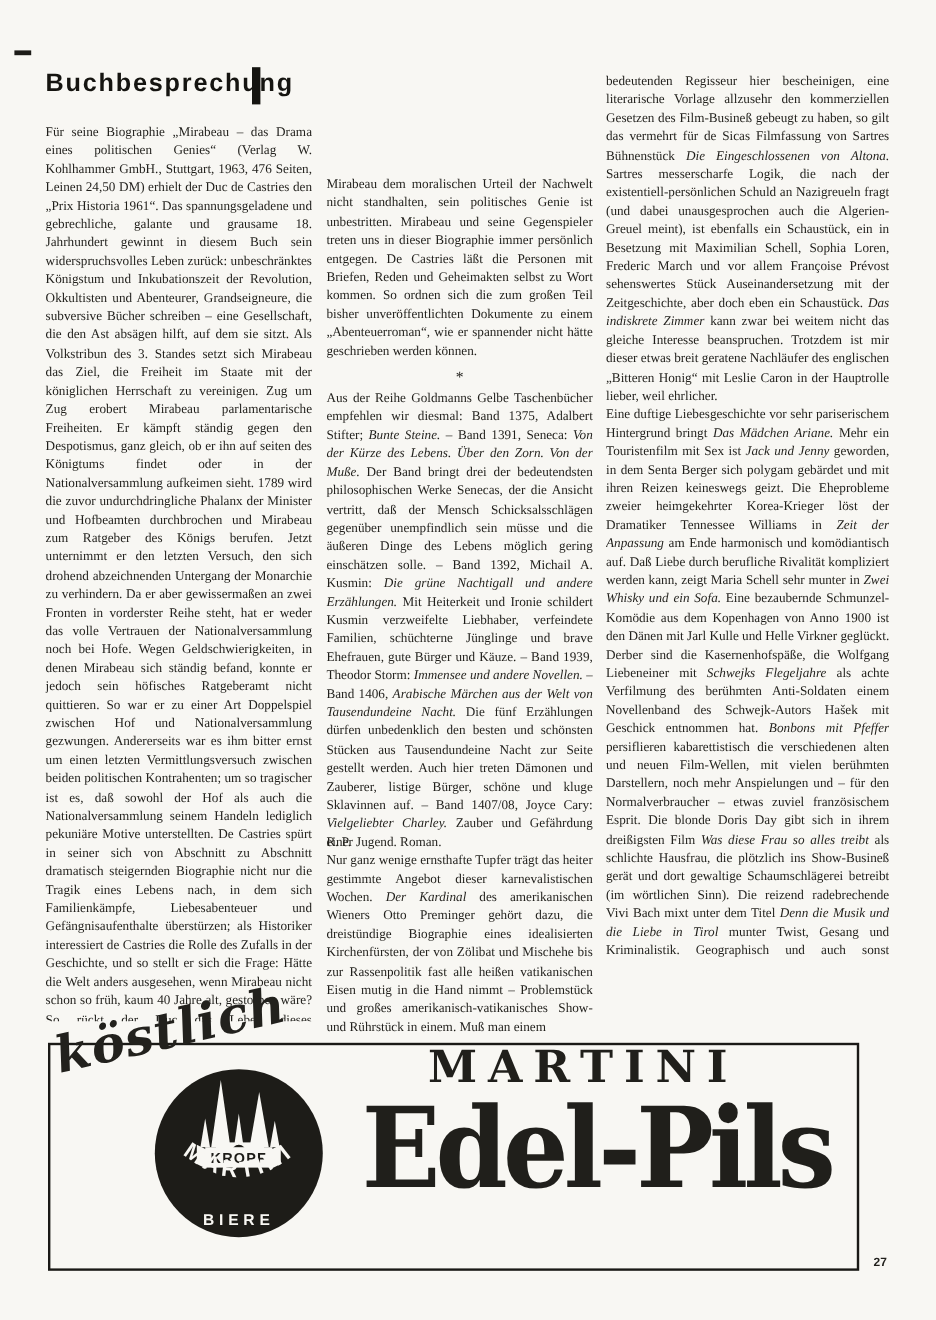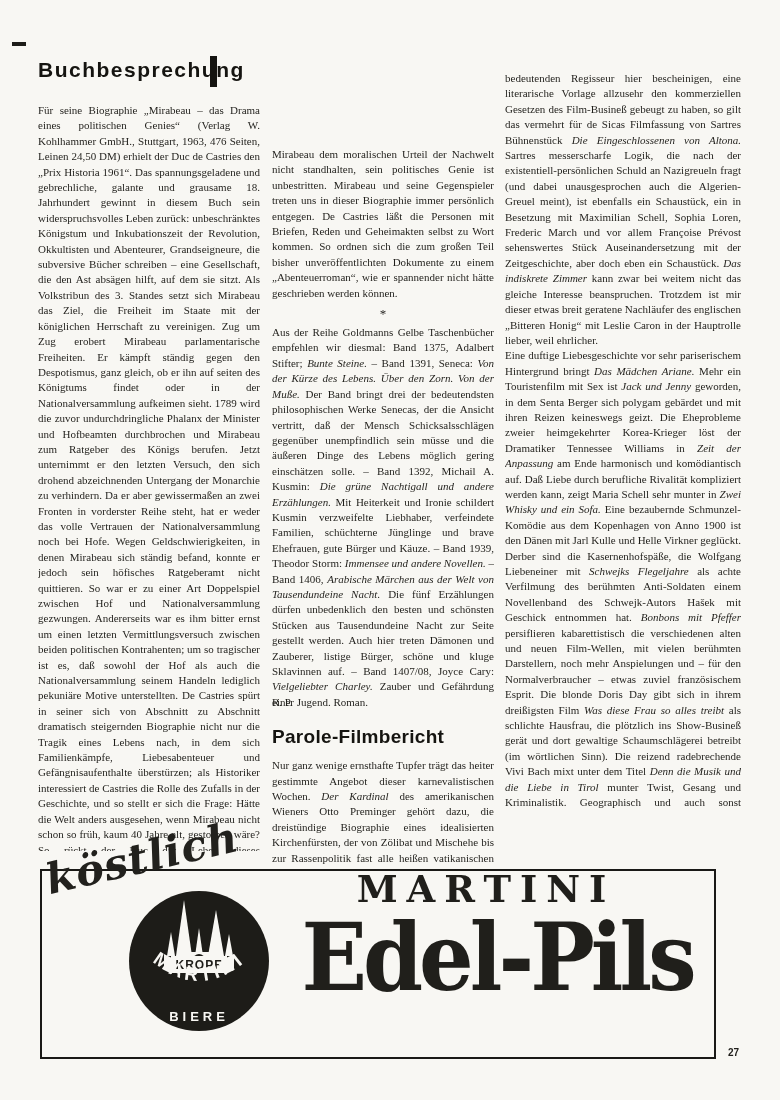--- a/index.html
+++ b/index.html
@@ -10,21 +10,21 @@
   .edge-dash{position:absolute;left:12px;top:42px;width:14px;height:4px;background:#1d1c18;}
   .masthead{position:absolute;left:38px;top:56px;width:700px;height:36px;}
   .section-title{position:absolute;left:0;top:2px;font-family:"Liberation Sans",sans-serif;font-weight:700;font-size:21px;letter-spacing:1.5px;color:#151410;}
   .title-divider{position:absolute;left:172px;top:0px;width:7px;height:31px;background:#151410;}
   .article-title{position:absolute;left:188px;top:9px;font-family:"Liberation Sans",sans-serif;font-weight:700;font-size:13px;letter-spacing:.4px;color:#151410;}
 
   
   .col{position:absolute;font-size:11px;line-height:15.4px;text-align:justify;hyphens:auto;-webkit-hyphens:auto;color:#201f1b;overflow:hidden;}
   #col1{left:38px;top:103px;width:222px;height:748px;}
   #col2{left:272px;top:103px;width:222px;height:748px;margin-top:44px;}
-  #col3{left:505px;top:71px;width:236px;height:740px;}
+  #col3{left:505px;top:61px;width:236px;height:740px;}
   .col p{margin:0;}
   .star-sep{text-align:center;font-size:13px;line-height:15px;margin:5px 0 4px 0;}
   .byline{text-align:left;margin-top:-15.4px;}
   .film-heading{font-family:"Liberation Sans",sans-serif;font-weight:700;font-size:19px;letter-spacing:.3px;color:#151410;margin:16px 0 10px 0;text-align:left;line-height:22px;}
   .it{font-style:italic;}
 
   
   .ad-box{position:absolute;left:40px;top:869px;width:676px;height:190px;border:2px solid #1a1916;box-sizing:border-box;background:#f8f7f3;}
   .ad-script{position:absolute;left:52px;top:855px;font-family:"DejaVu Serif",serif;font-style:italic;font-weight:700;font-size:42px;letter-spacing:1px;color:#22211d;transform:rotate(-13deg);transform-origin:left bottom;}
   .ad-logo{position:absolute;left:128px;top:890px;width:142px;height:142px;}
@@ -47,21 +47,20 @@
 
   <div id="col1" class="col">
     <p>Für seine Biographie „Mirabeau – das Drama eines politischen Genies“ (Verlag W. Kohlhammer GmbH., Stuttgart, 1963, 476 Seiten, Leinen 24,50 DM) erhielt der Duc de Castries den „Prix Historia 1961“. Das spannungsgeladene und gebrechliche, galante und grausame 18. Jahrhundert gewinnt in diesem Buch sein widerspruchsvolles Leben zurück: unbeschränktes Königstum und Inkubationszeit der Revolution, Okkultisten und Abenteurer, Grandseigneure, die subversive Bücher schreiben – eine Gesellschaft, die den Ast absägen hilft, auf dem sie sitzt. Als Volkstribun des 3. Standes setzt sich Mirabeau das Ziel, die Freiheit im Staate mit der königlichen Herrschaft zu vereinigen. Zug um Zug erobert Mirabeau parlamentarische Freiheiten. Er kämpft ständig gegen den Despotismus, ganz gleich, ob er ihn auf seiten des Königtums findet oder in der Nationalversammlung aufkeimen sieht. 1789 wird die zuvor undurchdringliche Phalanx der Minister und Hofbeamten durchbrochen und Mirabeau zum Ratgeber des Königs berufen. Jetzt unternimmt er den letzten Versuch, den sich drohend abzeichnenden Untergang der Monarchie zu verhindern. Da er aber gewissermaßen an zwei Fronten in vorderster Reihe steht, hat er weder das volle Vertrauen der Nationalversammlung noch bei Hofe. Wegen Geldschwierigkeiten, in denen Mirabeau sich ständig befand, konnte er jedoch sein höfisches Ratgeberamt nicht quittieren. So war er zu einer Art Doppelspiel zwischen Hof und Nationalversammlung gezwungen. Andererseits war es ihm bitter ernst um einen letzten Vermittlungsversuch zwischen beiden politischen Kontrahenten; um so tragischer ist es, daß sowohl der Hof als auch die Nationalversammlung seinem Handeln lediglich pekuniäre Motive unterstellten. De Castries spürt in seiner sich von Abschnitt zu Abschnitt dramatisch steigernden Biographie nicht nur die Tragik eines Lebens nach, in dem sich Familienkämpfe, Liebesabenteuer und Gefängnisaufenthalte überstürzen; als Historiker interessiert de Castries die Rolle des Zufalls in der Geschichte, und so stellt er sich die Frage: Hätte die Welt anders ausgesehen, wenn Mirabeau nicht schon so früh, kaum 40 Jahre alt, gestorben wäre? So rückt der Duc das Leben dieses „ungewöhnlichen Charakters“, der seiner Zeit weit voraus war, in weltgeschichtliche Perspektiven. Mag</p>
   </div>
 
   <div id="col2" class="col">
     <p>Mirabeau dem moralischen Urteil der Nachwelt nicht standhalten, sein politisches Genie ist unbestritten. Mirabeau und seine Gegenspieler treten uns in dieser Biographie immer persönlich entgegen. De Castries läßt die Personen mit Briefen, Reden und Geheimakten selbst zu Wort kommen. So ordnen sich die zum großen Teil bisher unveröffentlichten Dokumente zu einem „Abenteuerroman“, wie er spannender nicht hätte geschrieben werden können.</p>
     <div class="star-sep">*</div>
     <p><span>Aus der Reihe Goldmanns Gelbe Taschenbücher empfehlen wir diesmal: Band 1375, Adalbert Stifter; </span><span class="it">Bunte Steine.</span><span> – Band 1391, Seneca: </span><span class="it">Von der Kürze des Lebens. Über den Zorn. Von der Muße.</span><span> Der Band bringt drei der bedeutendsten philosophischen Werke Senecas, der die Ansicht vertritt, daß der Mensch Schicksalsschlägen gegenüber unempfindlich sein müsse und die äußeren Dinge des Lebens möglich gering einschätzen solle. – Band 1392, Michail A. Kusmin: </span><span class="it">Die grüne Nachtigall und andere Erzählungen.</span><span> Mit Heiterkeit und Ironie schildert Kusmin verzweifelte Liebhaber, verfeindete Familien, schüchterne Jünglinge und brave Ehefrauen, gute Bürger und Käuze. – Band 1939, Theodor Storm: </span><span class="it">Immensee und andere Novellen.</span><span> – Band 1406, </span><span class="it">Arabische Märchen aus der Welt von Tausendundeine Nacht.</span><span> Die fünf Erzählungen dürfen unbedenklich den besten und schönsten Stücken aus Tausendundeine Nacht zur Seite gestellt werden. Auch hier treten Dämonen und Zauberer, listige Bürger, schöne und kluge Sklavinnen auf. – Band 1407/08, Joyce Cary: </span><span class="it">Vielgeliebter Charley.</span><span> Zauber und Gefährdung einer Jugend. Roman.</span></p>
     <div class="byline">R. P.</div>
-    <h2 class="film-heading">Parole-Filmbericht</h2>
     <p><span>Nur ganz wenige ernsthafte Tupfer trägt das heiter gestimmte Angebot dieser karnevalistischen Wochen. </span><span class="it">Der Kardinal</span><span> des amerikanischen Wieners Otto Preminger gehört dazu, die dreistündige Biographie eines idealisierten Kirchenfürsten, der von Zölibat und Mischehe bis zur Rassenpolitik fast alle heißen vatikanischen Eisen mutig in die Hand nimmt – Problemstück und großes amerikanisch-vatikanisches Show- und Rührstück in einem. Muß man einem</span></p>
   </div>
 
   <div id="col3" class="col">
     <p><span>bedeutenden Regisseur hier bescheinigen, eine literarische Vorlage allzusehr den kommerziellen Gesetzen des Film-Busineß gebeugt zu haben, so gilt das vermehrt für de Sicas Filmfassung von Sartres Bühnenstück </span><span class="it">Die Eingeschlossenen von Altona.</span><span> Sartres messerscharfe Logik, die nach der existentiell-persönlichen Schuld an Nazigreueln fragt (und dabei unausgesprochen auch die Algerien-Greuel meint), ist ebenfalls ein Schaustück, ein in Besetzung mit Maximilian Schell, Sophia Loren, Frederic March und vor allem Françoise Prévost sehenswertes Stück Auseinandersetzung mit der Zeitgeschichte, aber doch eben ein Schaustück. </span><span class="it">Das indiskrete Zimmer</span><span> kann zwar bei weitem nicht das gleiche Interesse beanspruchen. Trotzdem ist mir dieser etwas breit geratene Nachläufer des englischen „Bitteren Honig“ mit Leslie Caron in der Hauptrolle lieber, weil ehrlicher.</span></p>
     <p><span>Eine duftige Liebesgeschichte vor sehr pariserischem Hintergrund bringt </span><span class="it">Das Mädchen Ariane.</span><span> Mehr ein Touristenfilm mit Sex ist </span><span class="it">Jack und Jenny</span><span> geworden, in dem Senta Berger sich polygam gebärdet und mit ihren Reizen keineswegs geizt. Die Eheprobleme zweier heimgekehrter Korea-Krieger löst der Dramatiker Tennessee Williams in </span><span class="it">Zeit der Anpassung</span><span> am Ende harmonisch und komödiantisch auf. Daß Liebe durch berufliche Rivalität kompliziert werden kann, zeigt Maria Schell sehr munter in </span><span class="it">Zwei Whisky und ein Sofa.</span><span> Eine bezaubernde Schmunzel-Komödie aus dem Kopenhagen von Anno 1900 ist den Dänen mit Jarl Kulle und Helle Virkner geglückt. Derber sind die Kasernenhofspäße, die Wolfgang Liebeneiner mit </span><span class="it">Schwejks Flegeljahre</span><span> als achte Verfilmung des berühmten Anti-Soldaten einem Novellenband des Schwejk-Autors Hašek mit Geschick entnommen hat. </span><span class="it">Bonbons mit Pfeffer</span><span> persiflieren kabarettistisch die verschiedenen alten und neuen Film-Wellen, mit vielen berühmten Darstellern, noch mehr Anspielungen und – für den Normalverbraucher – etwas zuviel französischem Esprit. Die blonde Doris Day gibt sich in ihrem dreißigsten Film </span><span class="it">Was diese Frau so alles treibt</span><span> als schlichte Hausfrau, die plötzlich ins Show-Busineß gerät und dort gewaltige Schaumschlägerei betreibt (im wörtlichen Sinn). Die reizend radebrechende Vivi Bach mixt unter dem Titel </span><span class="it">Denn die Musik und die Liebe in Tirol</span><span> munter Twist, Gesang und Kriminalistik. Geographisch und auch sonst benachbart ist der </span></p>
   </div>
 
   <div class="ad-box"></div>
 

